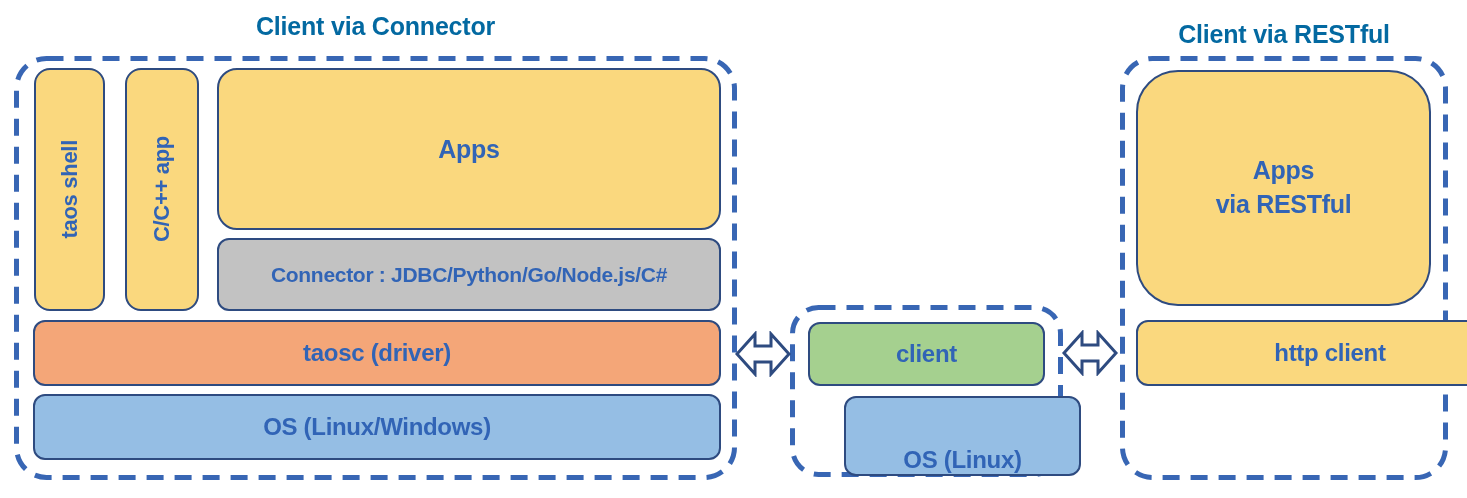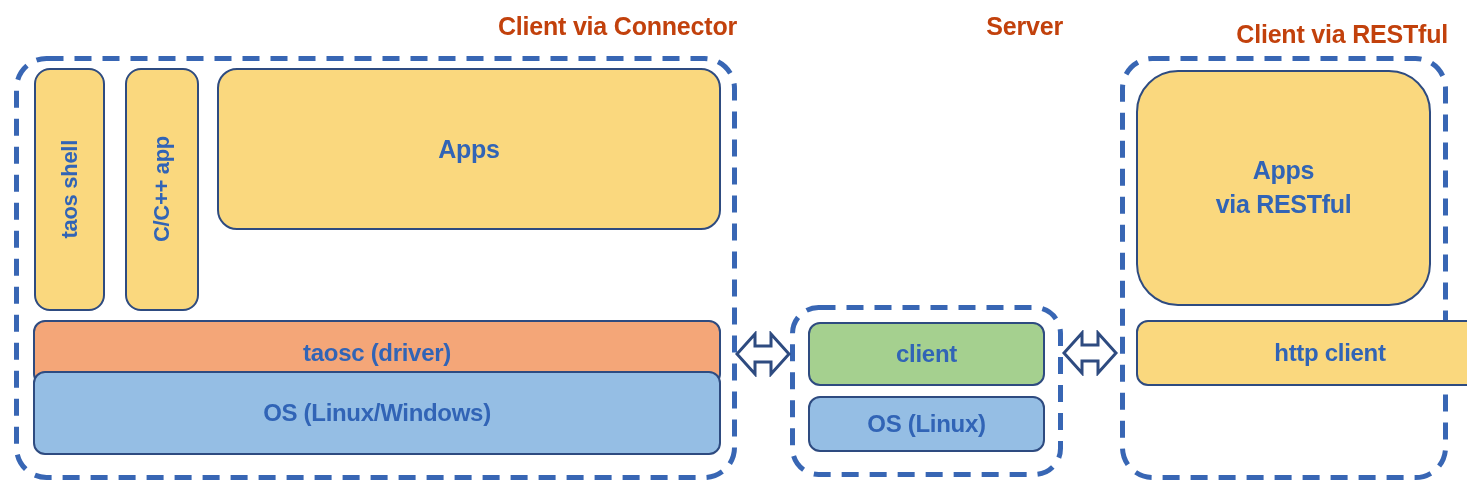--- a/index.html
+++ b/index.html
@@ -13,24 +13,24 @@
     width: 1467px;
     height: 498px;
     background: #ffffff;
     overflow: hidden;
   }
   .group-title {
     position: absolute;
     top: 8px;
     height: 36px;
     line-height: 36px;
-    text-align: right;
+    text-align: center;
     font-size: 25px;
     font-weight: bold;
-    color: #c2410c;
+    color: #0369a1;
     letter-spacing: -0.2px;
     z-index: 3;
   }
   .dash-layer {
     position: absolute;
     left: 0;
     top: 0;
     z-index: 1;
     pointer-events: none;
   }
@@ -79,53 +79,55 @@
 
 <div class="canvas">
 
   <svg class="dash-layer" width="1467" height="498" viewBox="0 0 1467 498">
     <rect x="16.5" y="58.5" width="718" height="419" rx="30" fill="none" stroke="#3866B4" stroke-width="5" stroke-dasharray="17 11"></rect>
     <rect x="792.5" y="307.5" width="268" height="167" rx="26" fill="none" stroke="#3866B4" stroke-width="5" stroke-dasharray="17 11"></rect>
     <rect x="1122.5" y="58.5" width="323" height="419" rx="30" fill="none" stroke="#3866B4" stroke-width="5" stroke-dasharray="17 11"></rect>
   </svg>
 
   <div class="group-title" style="left:14px; width:723px;">Client via Connector</div>
-  <div class="group-title" style="left:790px; width:273px;">Server</div>
   <div class="group-title" style="left:1120px; width:328px;margin-top:8px;">Client via RESTful</div>
 
   <div class="box fill-yellow r-md" style="left:34px; top:68px; width:71px; height:243px;">
     <span class="vlabel">taos shell</span>
   </div>
 
   <div class="box fill-yellow r-md" style="left:125px; top:68px; width:74px; height:243px;">
     <span class="vlabel">C/C++ app</span>
   </div>
 
   <div class="box fill-yellow r-lg fs-apps" style="left:217px; top:68px; width:504px; height:162px;">
     <span>Apps</span>
   </div>
 
+  <div class="box fill-gray r-sm fs-connector" style="left:217px; top:238px; width:504px; height:73px;">
+    <span>Connector : JDBC/Python/Go/Node.js/C#</span>
+  </div>
 
   <div class="box fill-orange r-sm fs-row" style="left:33px; top:320px; width:688px; height:66px;text-align:center;">
     <span>taosc (driver)</span>
   </div>
 
-  <div class="box fill-blue r-sm fs-row" style="left:33px; top:371px; width:688px; height:84px;">
+  <div class="box fill-blue r-sm fs-row" style="left:33px; top:394px; width:688px; height:66px;">
     <span>OS (Linux/Windows)</span>
   </div>
 
   <svg class="arrow" style="left:735px; top:331px;" width="56" height="46" viewBox="0 0 56 46">
     <path d="M2 23 L20 3 L20 15 L36 15 L36 3 L54 23 L36 43 L36 31 L20 31 L20 43 Z" fill="#ffffff" stroke="#2e4b80" stroke-width="3" stroke-linejoin="miter"></path>
   </svg>
 
   <div class="box fill-green r-sm fs-row" style="left:808px; top:322px; width:237px; height:64px;">
     <span>client</span>
   </div>
 
-  <div class="box fill-blue r-sm fs-row" style="left:808px; top:396px; width:237px; height:56px;">
+  <div class="box fill-blue r-sm fs-row" style="left:844px; top:396px; width:237px; height:80px;align-items:flex-end;">
     <span>OS (Linux)</span>
   </div>
 
   <svg class="arrow" style="left:1061px; top:330px;" width="58" height="46" viewBox="0 0 56 46">
     <path d="M2 23 L20 3 L20 15 L36 15 L36 3 L54 23 L36 43 L36 31 L20 31 L20 43 Z" fill="#ffffff" stroke="#2e4b80" stroke-width="3" stroke-linejoin="miter"></path>
   </svg>
 
   <div class="box fill-yellow r-xl fs-apps multiline" style="left:1136px; top:70px; width:295px; height:236px;">
     <span class="multiline">Apps
 via RESTful</span>

